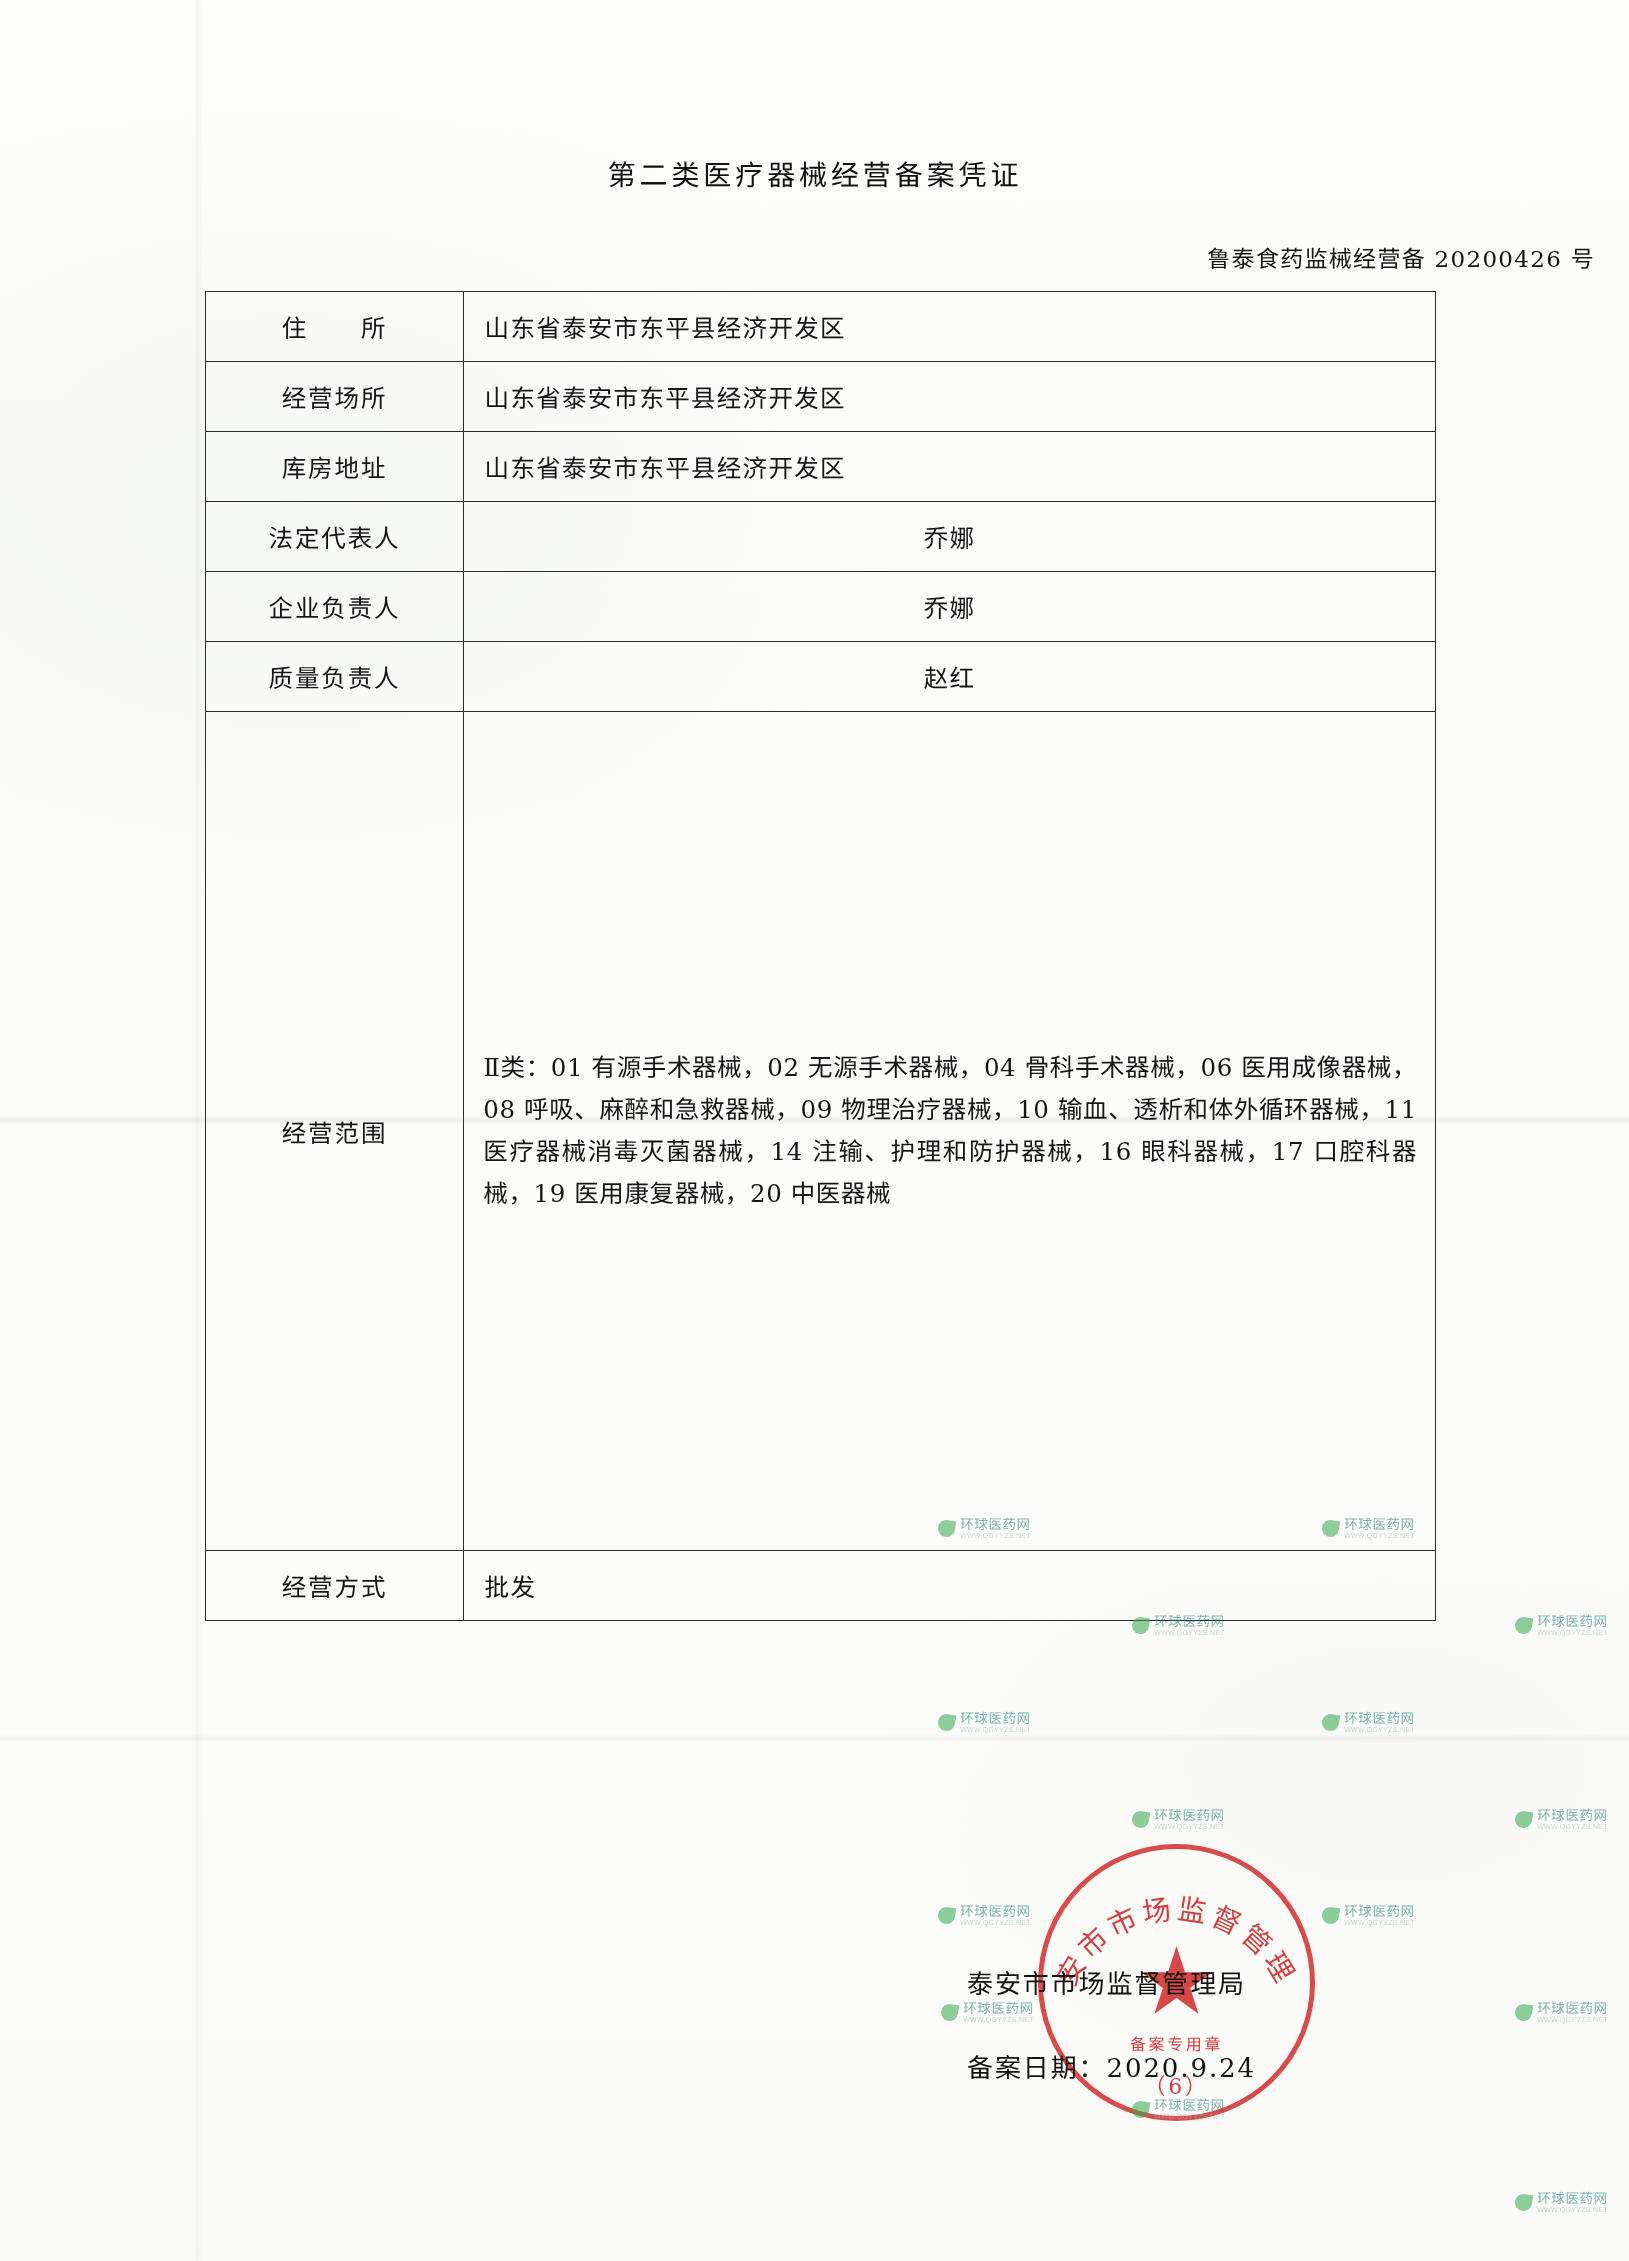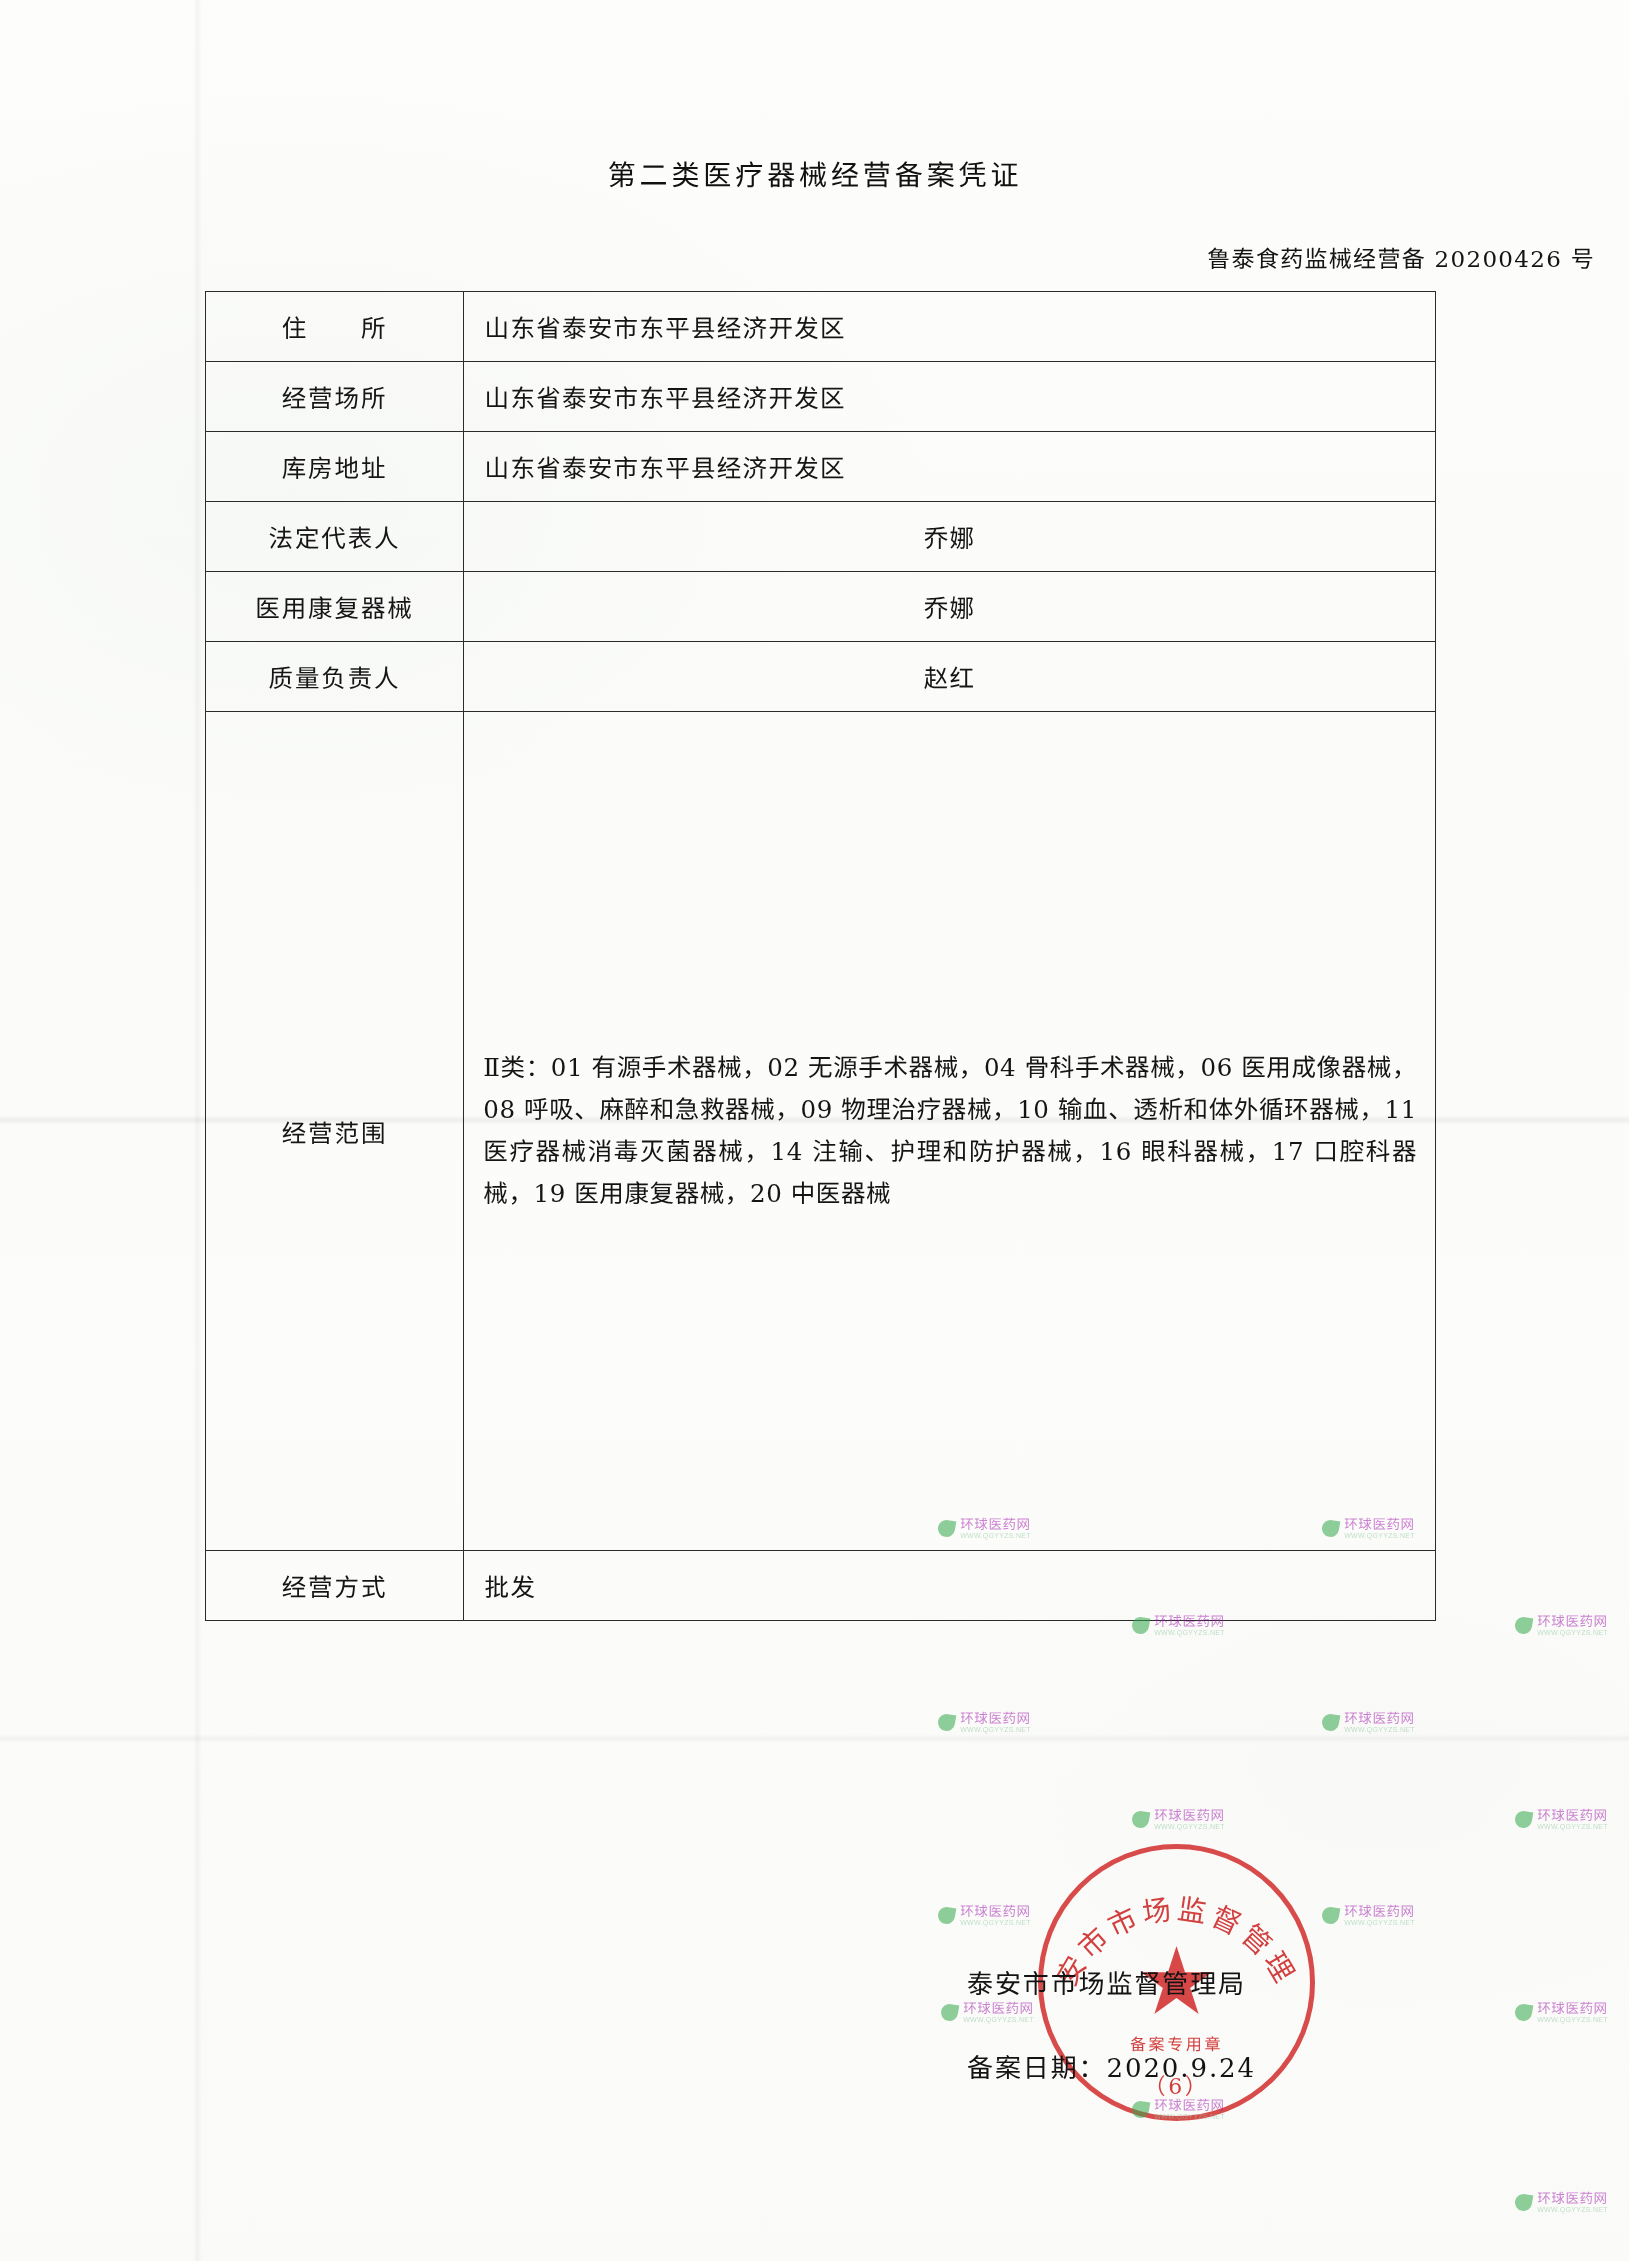--- a/index.html
+++ b/index.html
@@ -219,21 +219,21 @@
     border-radius: 50% 0 50% 50%;
     background: #34a84b;
     transform: rotate(10deg);
     flex: none;
   }
   .wm .wmtxt {
     display: flex;
     flex-direction: column;
     line-height: 1.05;
   }
-  .wm .wm1 { font-size: 13.5px; color: #a21caf; letter-spacing: 0.6px; font-family: "Liberation Sans", sans-serif; }
+  .wm .wm1 { font-size: 13.5px; color: #0f766e; letter-spacing: 0.6px; font-family: "Liberation Sans", sans-serif; }
   .wm .wm2 { font-size: 7px; color: #8ec79f; letter-spacing: 0.3px; font-family: "Liberation Sans", sans-serif; }
 </style>
 </head>
 <body>
 
 <div class="paper"></div>
 <div class="fold fold-h1"></div>
 <div class="fold fold-h2"></div>
 <div class="fold fold-v1"></div>
 
@@ -275,21 +275,21 @@
       <tr>
         <td>
             <div class="lbl">法定代表人</div>
           </td>
         <td>
             <div class="val center">乔娜</div>
           </td>
       </tr>
       <tr>
         <td>
-            <div class="lbl">医用康复器械</div>
+            <div class="lbl">企业负责人</div>
           </td>
         <td>
             <div class="val center">乔娜</div>
           </td>
       </tr>
       <tr>
         <td>
             <div class="lbl">质量负责人</div>
           </td>
         <td>

